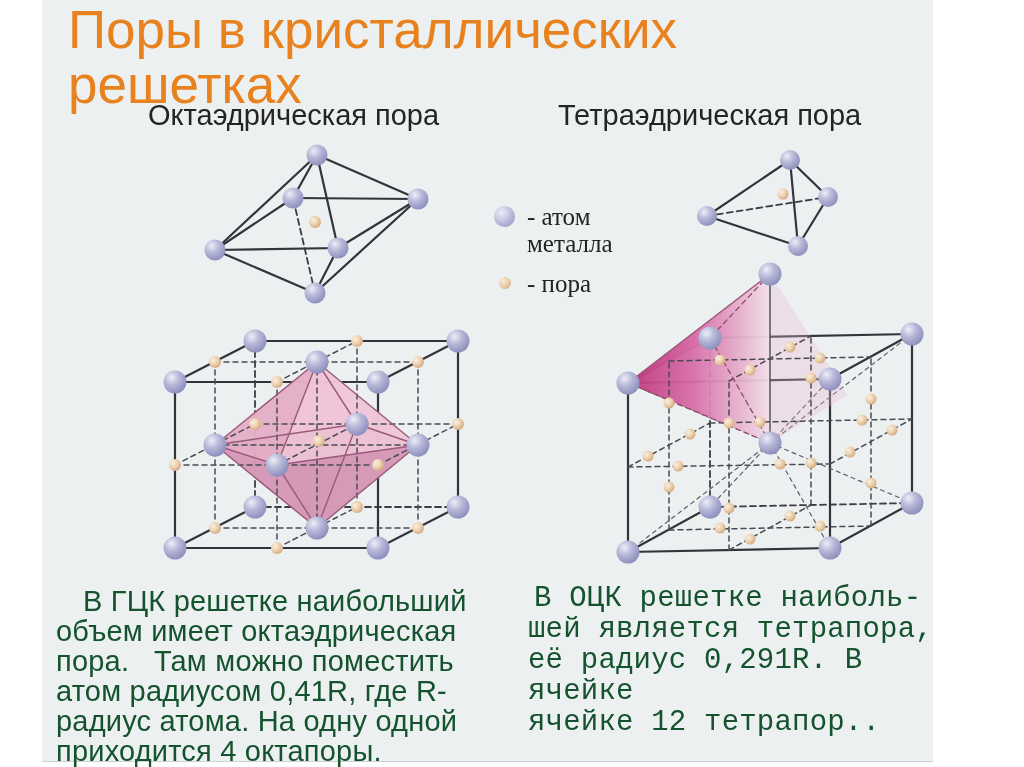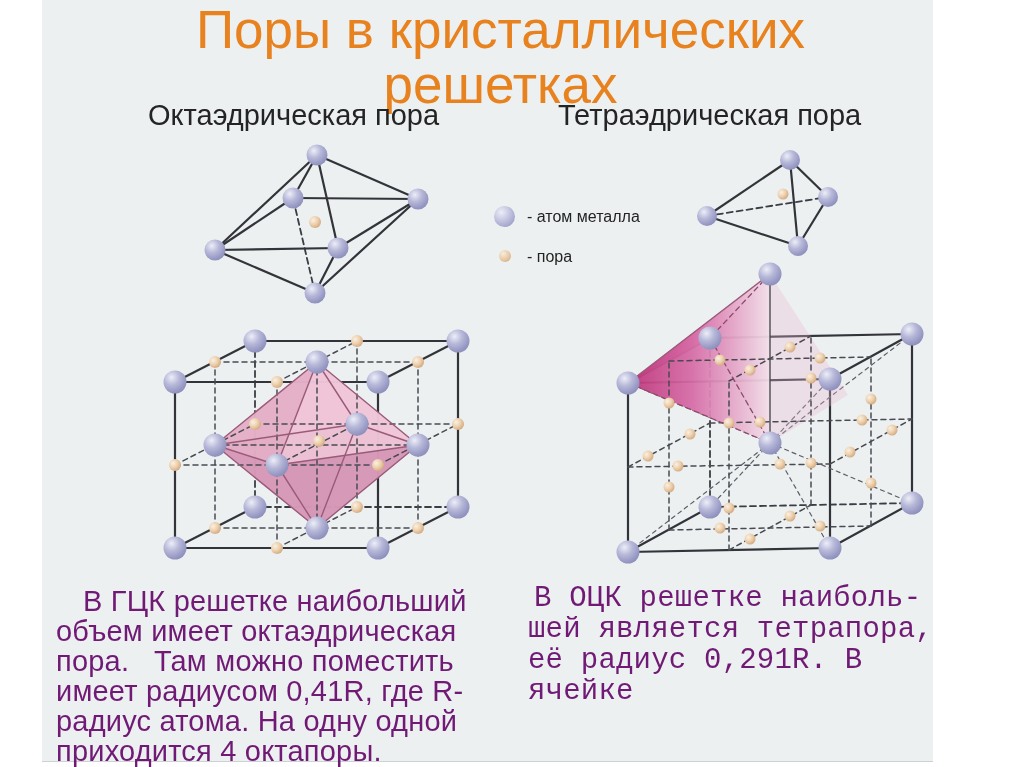--- a/index.html
+++ b/index.html
@@ -9,39 +9,39 @@
     font-family:"Liberation Sans", sans-serif;
   }
   .slide{
     position:absolute;left:42px;top:0;width:891px;height:761px;
     background:#edf0f1;border-bottom:1px solid #ccd1d2;
   }
   #diagram-svg{position:absolute;left:0;top:0;z-index:2;}
   .txt{position:absolute;z-index:3;}
   .title{
     left:0;top:2px;width:100%;box-sizing:border-box;padding-left:26px;
-    text-align:center;font-size:53px;line-height:55px;color:#e8821f;
+    font-size:53px;line-height:55px;color:#e8821f;
     letter-spacing:0px;
   }
   .label{font-size:29px;color:#242424;white-space:nowrap;}
   .label-left{left:106px;top:99px;}
   .label-right{left:516px;top:99px;}
-  .legend{left:452px;top:203px;width:190px;font-size:16px;line-height:27px;color:#232323;}
+  .legend{left:452px;top:203px;width:190px;font-size:25px;line-height:27px;color:#232323;font-family:Liberation Serif, serif;}
   .legend-row{display:flex;align-items:flex-start;margin-bottom:13px;}
   .sphere{
     border-radius:50%;flex:0 0 auto;
     background:radial-gradient(circle at 35% 30%, #eceef8 0%, #b7b8d8 55%, #8b8eba 100%);
   }
   .sphere-atom{width:21px;height:21px;margin:3px 12px 0 0;}
   .sphere-pore{
     width:12px;height:12px;margin:7px 16px 0 5px;
     background:radial-gradient(circle at 35% 30%, #f8ecdc 0%, #e4c49e 60%, #c99c6f 100%);
   }
   .legend-label{width:118px;}
-  .para{font-size:29px;color:#701a75;letter-spacing:.2px;}
+  .para{font-size:29px;color:#14532d;letter-spacing:.2px;}
   .para-left{left:14px;top:586px;width:472px;line-height:30px;}
   .para-left .pline:first-child{text-indent:27px;}
   .para-right{left:486px;top:583px;width:420px;line-height:31px;font-family:Liberation Mono, monospace;}
   .para-right .pline:first-child{text-indent:6px;}
 </style>
 </head>
 <body>
 
 <div class="slide">
   <div class="txt title">
@@ -60,29 +60,30 @@
     <div class="legend-row">
       <span class="sphere sphere-pore"></span>
       <span class="legend-label">- пора</span>
     </div>
   </div>
 
   <div class="txt para para-left">
     <div class="pline">В ГЦК решетке наибольший</div>
     <div class="pline">объем имеет октаэдрическая</div>
     <div class="pline">пора.&nbsp;&nbsp; Там можно поместить</div>
-    <div class="pline">имеет радиусом 0,41R, где R-</div>
+    <div class="pline">атом радиусом 0,41R, где R-</div>
     <div class="pline">радиус атома. На одну одной</div>
     <div class="pline">приходится 4 октапоры.</div>
   </div>
 
   <div class="txt para para-right">
     <div class="pline">В ОЦК решетке наиболь-</div>
     <div class="pline">шей является тетрапора,</div>
     <div class="pline">её радиус 0,291R. В ячейке</div>
+    <div class="pline">ячейке 12 тетрапор..</div>
   </div>
 </div>
 
 <svg id="diagram-svg" width="1024" height="767" viewBox="0 0 1024 767">
   <defs>
     <radialGradient id="atomG" cx="35%" cy="30%" r="75%">
       <stop offset="0%" stop-color="#eceef8"></stop>
       <stop offset="45%" stop-color="#b7b8d8"></stop>
       <stop offset="80%" stop-color="#9a9cc6"></stop>
       <stop offset="100%" stop-color="#8b8eba"></stop>

